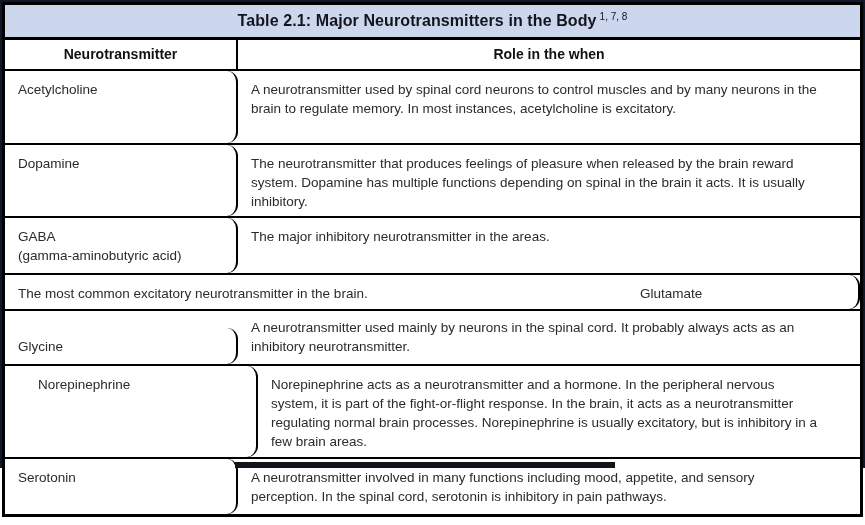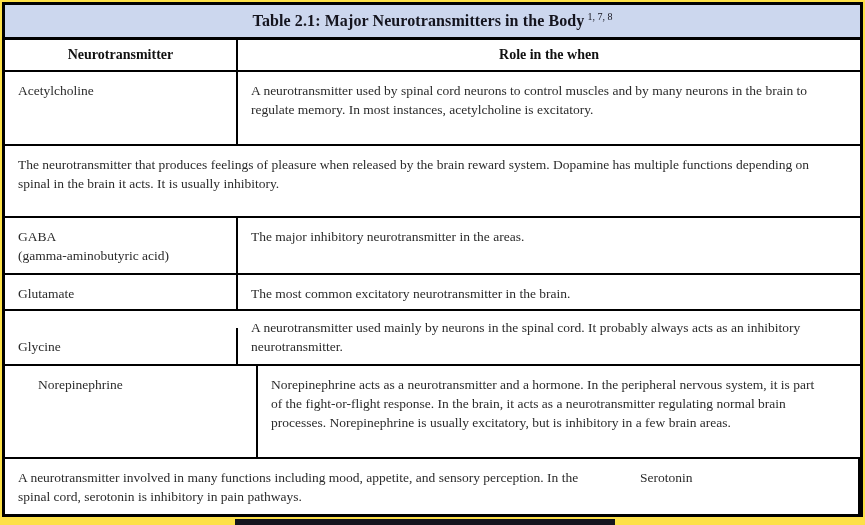--- a/index.html
+++ b/index.html
@@ -2,21 +2,21 @@
 <html><head>
 <meta charset="utf-8">
 <style>
   * { box-sizing: border-box; margin: 0; padding: 0; }
   html, body {
     width: 865px; height: 525px;
     background: #ffffff;
     font-family: "Liberation Sans", "DejaVu Sans", sans-serif;
     overflow: hidden;
   }
-  .page { position: relative; width: 865px; height: 525px; background: #fde047; font-family: Liberation Serif, serif; }
+  .page { position: relative; width: 865px; height: 468px; background: #0f172a; }
 
   .table-frame {
     position: absolute;
     left: 2px; top: 2px;
     width: 861px; height: 515px;
     border: 3px solid #000;
     background: #fff;
     display: flex;
     flex-direction: column;
   }
@@ -55,20 +55,21 @@
   .col-role { flex: 1; }
 
   .row { display: flex; border-bottom: 2px solid #000; background: #fff; }
   .row:last-child { border-bottom: none; }
 
   .cell {
     font-size: 13.5px;
     line-height: 19px;
     color: #2b2b2b;
     padding: 9px 10px 8px 13px;
+    border-radius: 11px;
   }
   .cell-name { white-space: pre-line; }
   .cell-role { padding-left: 13px; padding-right: 42px; }
 
   .r-acetylcholine { min-height: 74px; }
   .r-dopamine      { min-height: 72px; }
   .r-gaba          { min-height: 57px; }
   .r-glutamate     { min-height: 30px; }
   .r-glycine       { min-height: 50px; align-items: flex-end; }
   .r-norepinephrine{ min-height: 93px; padding-left: 20px; }
@@ -96,45 +97,46 @@
       <div class="header-cell col-name">Neurotransmitter</div>
       <div class="header-cell col-role">Role in the when</div>
     </div>
 
     <div class="row r-acetylcholine">
       <div class="cell cell-name col-name">Acetylcholine</div>
       <div class="cell cell-role col-role">A neurotransmitter used by spinal cord neurons to control muscles and by many neurons in the brain to regulate memory. In most instances, acetylcholine is excitatory.</div>
     </div>
 
     <div class="row r-dopamine">
+      <div class="cell cell-name col-name">Dopamine</div>
       <div class="cell cell-role col-role">The neurotransmitter that produces feelings of pleasure when released by the brain reward system. Dopamine has multiple functions depending on spinal in the brain it acts. It is usually inhibitory.</div>
     </div>
 
     <div class="row r-gaba">
       <div class="cell cell-name col-name">GABA
 (gamma-aminobutyric acid)</div>
       <div class="cell cell-role col-role">The major inhibitory neurotransmitter in the areas.</div>
     </div>
 
     <div class="row r-glutamate">
+      <div class="cell cell-role col-role">The most common excitatory neurotransmitter in the brain.</div>
       <div class="cell cell-name col-name">Glutamate</div>
-      <div class="cell cell-role col-role">The most common excitatory neurotransmitter in the brain.</div>
     </div>
 
     <div class="row r-glycine">
       <div class="cell cell-name col-name">Glycine</div>
       <div class="cell cell-role col-role">A neurotransmitter used mainly by neurons in the spinal cord. It probably always acts as an inhibitory neurotransmitter.</div>
     </div>
 
     <div class="row r-norepinephrine">
       <div class="cell cell-name col-name">Norepinephrine</div>
       <div class="cell cell-role col-role">Norepinephrine acts as a neurotransmitter and a hormone. In the peripheral nervous system, it is part of the fight-or-flight response. In the brain, it acts as a neurotransmitter regulating normal brain processes. Norepinephrine is usually excitatory, but is inhibitory in a few brain areas.</div>
     </div>
 
     <div class="row r-serotonin">
+      <div class="cell cell-name col-name">Serotonin</div>
       <div class="cell cell-role col-role">A neurotransmitter involved in many functions including mood, appetite, and sensory perception. In the spinal cord, serotonin is inhibitory in pain pathways.</div>
-      <div class="cell cell-name col-name">Serotonin</div>
     </div>
 
   </div>
 
   <div class="bottom-strip"></div>
 </div>
 
 </body></html>

